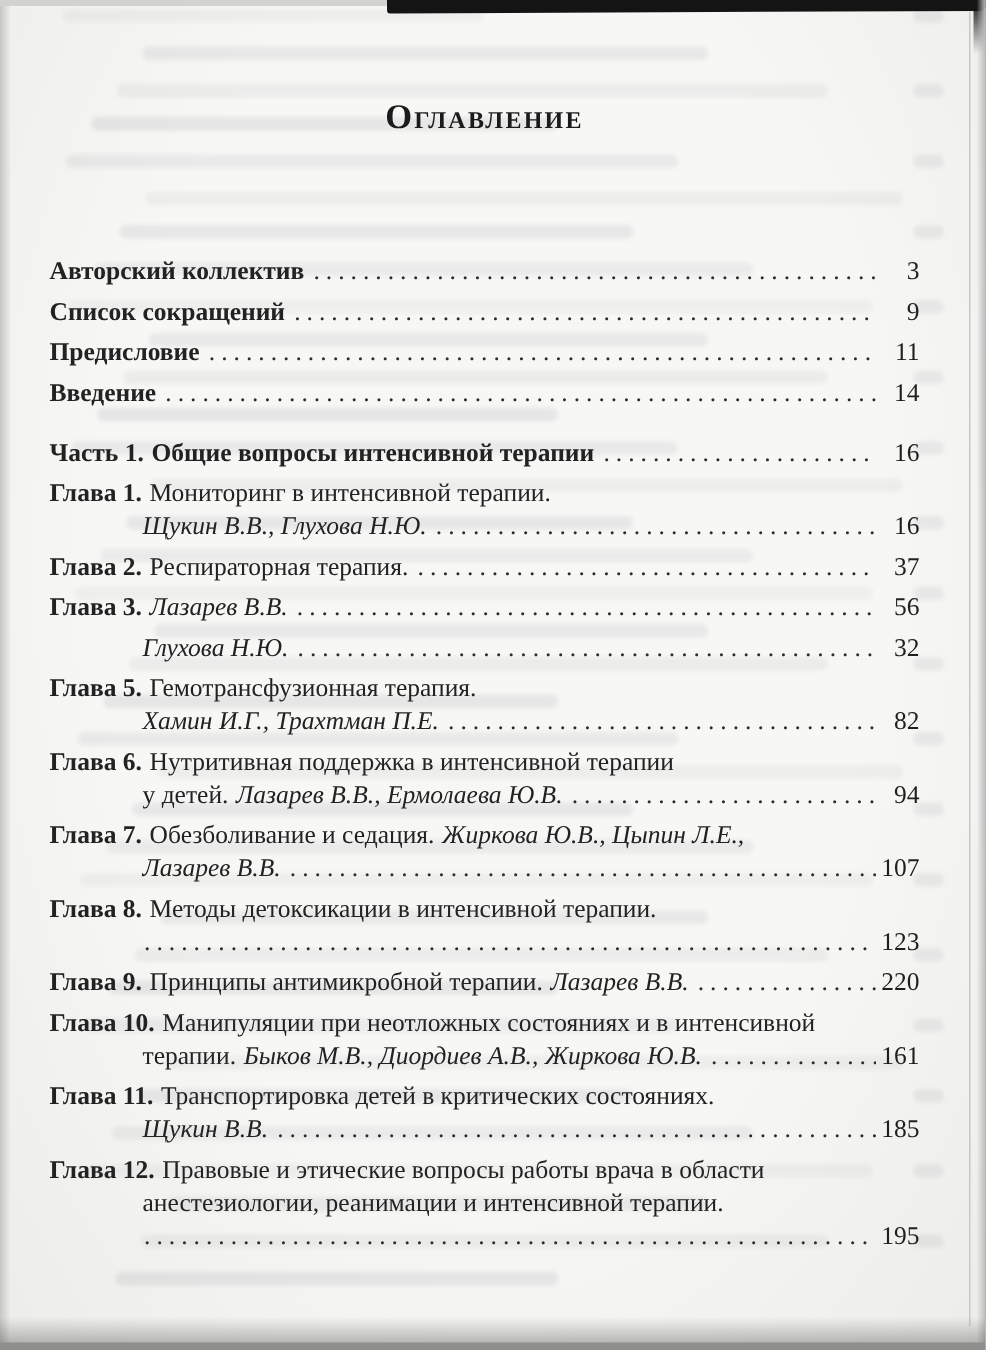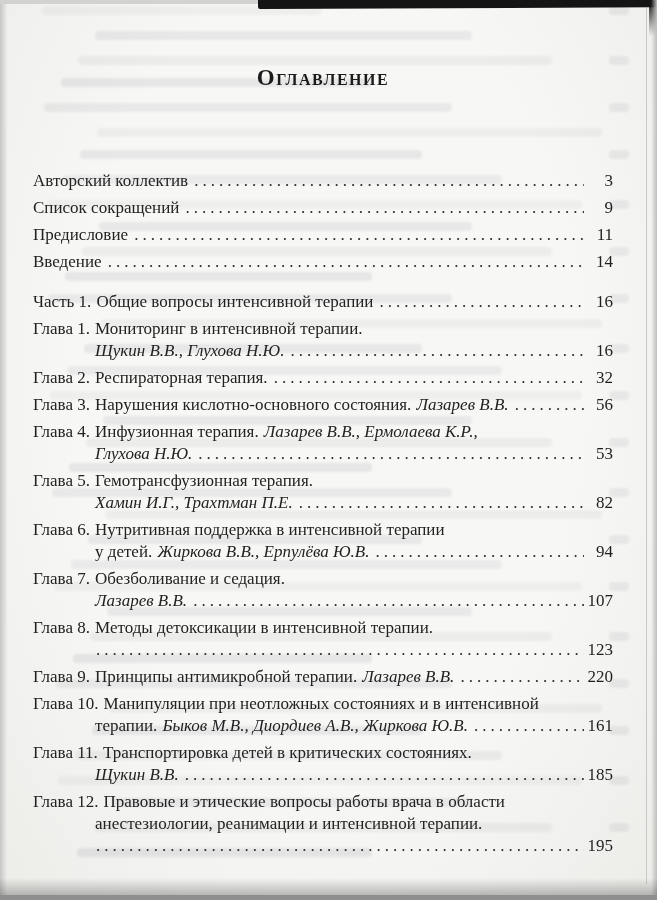--- a/index.html
+++ b/index.html
@@ -51,21 +51,21 @@
   }
   .entry { margin-bottom: 5px; }
   .entry.part { margin-top: 18px; }
   .line {
     display: flex; align-items: baseline;
     line-height: 22px; font-size: 17px;
     color: #222; white-space: nowrap;
   }
   .line.cont { margin-left: 62px; }
   .seg { flex: 0 0 auto; margin-right: 0.30em; }
-  .seg.b { font-weight: normal; }
+  .seg.b { font-weight: bold; }
   .seg.i { font-style: italic; }
   .leader {
     flex: 1 1 auto; min-width: 12px;
     overflow: hidden; white-space: nowrap;
     letter-spacing: 4px;
     color: #2c2c2c;
     margin: 0 3px 0 1px;
   }
   .pagenum { flex: 0 0 auto; min-width: 26px; text-align: right; color: #1f1f1f; }
 </style>
@@ -179,71 +179,66 @@
             <span class="seg i">Щукин В.В., Глухова Н.Ю.</span>
             <span class="leader">................................................................................................................................................................</span>
             <span class="pagenum">16</span>
           </div>
         </div>
         <div class="entry">
           <div class="line">
             <span class="seg b">Глава 2.</span>
             <span class="seg n">Респираторная терапия.</span>
             <span class="leader">................................................................................................................................................................</span>
+            <span class="pagenum">37</span>
+          </div>
+        </div>
+        <div class="entry">
+          <div class="line">
+            <span class="seg b">Глава 3.</span>
+            <span class="seg i">Лазарев В.В.</span>
+            <span class="leader">................................................................................................................................................................</span>
+            <span class="pagenum">56</span>
+          </div>
+        </div>
+        <div class="entry">
+          <div class="line cont">
+            <span class="seg i">Глухова Н.Ю.</span>
+            <span class="leader">................................................................................................................................................................</span>
             <span class="pagenum">32</span>
-          </div>
-        </div>
-        <div class="entry">
-          <div class="line">
-            <span class="seg b">Глава 3.</span>
-            <span class="seg n">Нарушения кислотно-основного состояния.</span>
-            <span class="seg i">Лазарев В.В.</span>
-            <span class="leader">................................................................................................................................................................</span>
-            <span class="pagenum">56</span>
-          </div>
-        </div>
-        <div class="entry">
-          <div class="line">
-            <span class="seg b">Глава 4.</span>
-            <span class="seg n">Инфузионная терапия.</span>
-            <span class="seg i">Лазарев В.В., Ермолаева К.Р.,</span>
-          </div>
-          <div class="line cont">
-            <span class="seg i">Глухова Н.Ю.</span>
-            <span class="leader">................................................................................................................................................................</span>
-            <span class="pagenum">53</span>
           </div>
         </div>
         <div class="entry">
           <div class="line">
             <span class="seg b">Глава 5.</span>
             <span class="seg n">Гемотрансфузионная терапия.</span>
           </div>
           <div class="line cont">
             <span class="seg i">Хамин И.Г., Трахтман П.Е.</span>
             <span class="leader">................................................................................................................................................................</span>
             <span class="pagenum">82</span>
           </div>
         </div>
         <div class="entry">
           <div class="line">
             <span class="seg b">Глава 6.</span>
             <span class="seg n">Нутритивная поддержка в интенсивной терапии</span>
           </div>
           <div class="line cont">
             <span class="seg n">у детей.</span>
-            <span class="seg i">Жиркова В.В., Ерпулёва Ю.В.</span>
+            <span class="seg i">Лазарев В.В., Ермолаева Ю.В.</span>
             <span class="leader">................................................................................................................................................................</span>
             <span class="pagenum">94</span>
           </div>
         </div>
         <div class="entry">
           <div class="line">
             <span class="seg b">Глава 7.</span>
             <span class="seg n">Обезболивание и седация.</span>
+            <span class="seg i">Жиркова Ю.В., Цыпин Л.Е.,</span>
           </div>
           <div class="line cont">
             <span class="seg i">Лазарев В.В.</span>
             <span class="leader">................................................................................................................................................................</span>
             <span class="pagenum">107</span>
           </div>
         </div>
         <div class="entry">
           <div class="line">
             <span class="seg b">Глава 8.</span>

